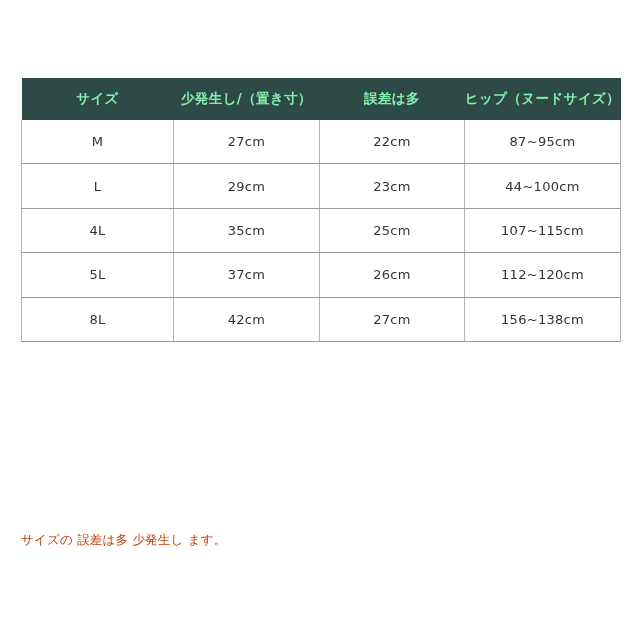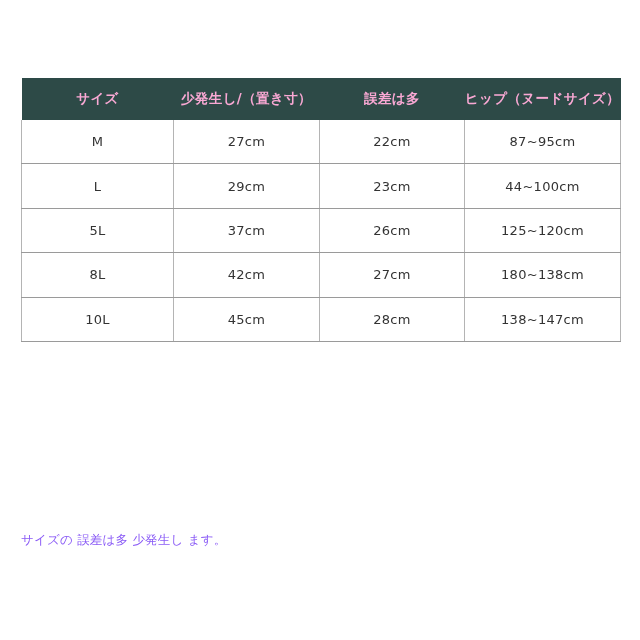--- a/index.html
+++ b/index.html
@@ -29,21 +29,21 @@
   }
 
   
   col.c1 { width: 152px; }
   col.c2 { width: 146px; }
   col.c3 { width: 145px; }
   col.c4 { width: 156px; }
 
   thead th {
     background: #2d4a47;
-    color: #f9a8d4;
+    color: #86efac;
     font-size: 13.5px;
     font-weight: 600;
     height: 42px;
     padding: 0;
     text-align: center;
     vertical-align: middle;
     letter-spacing: 0.4px;
     border: none;
   }
 
@@ -66,21 +66,21 @@
   tbody tr td:last-child {
     border-right: 1px solid #b4b4b4;
     text-align: center;
   }
 
   #footer-note {
     position: absolute;
     left: 21px;
     top: 532px;
     font-size: 12.5px;
-    color: #8b5cf6;
+    color: #c2410c;
     letter-spacing: 0.2px;
     white-space: pre;
   }
 </style>
 </head>
 <body>
 
 <div id="size-chart-wrap">
   <table class="size-table">
     <colgroup>
@@ -104,34 +104,34 @@
         <td>22cm</td>
         <td>87~95cm</td>
       </tr>
       <tr>
         <td>L</td>
         <td>29cm</td>
         <td>23cm</td>
         <td>44~100cm</td>
       </tr>
       <tr>
+        <td>4L</td>
+        <td>35cm</td>
+        <td>25cm</td>
+        <td>107~115cm</td>
+      </tr>
+      <tr>
         <td>5L</td>
         <td>37cm</td>
         <td>26cm</td>
-        <td>125~120cm</td>
+        <td>112~120cm</td>
       </tr>
       <tr>
         <td>8L</td>
         <td>42cm</td>
         <td>27cm</td>
-        <td>180~138cm</td>
-      </tr>
-      <tr>
-        <td>10L</td>
-        <td>45cm</td>
-        <td>28cm</td>
-        <td>138~147cm</td>
+        <td>156~138cm</td>
       </tr>
     </tbody>
   </table>
 </div>
 
 <div id="footer-note">サイズの 誤差は多 少発生し ます。</div>
 
 </body></html>

